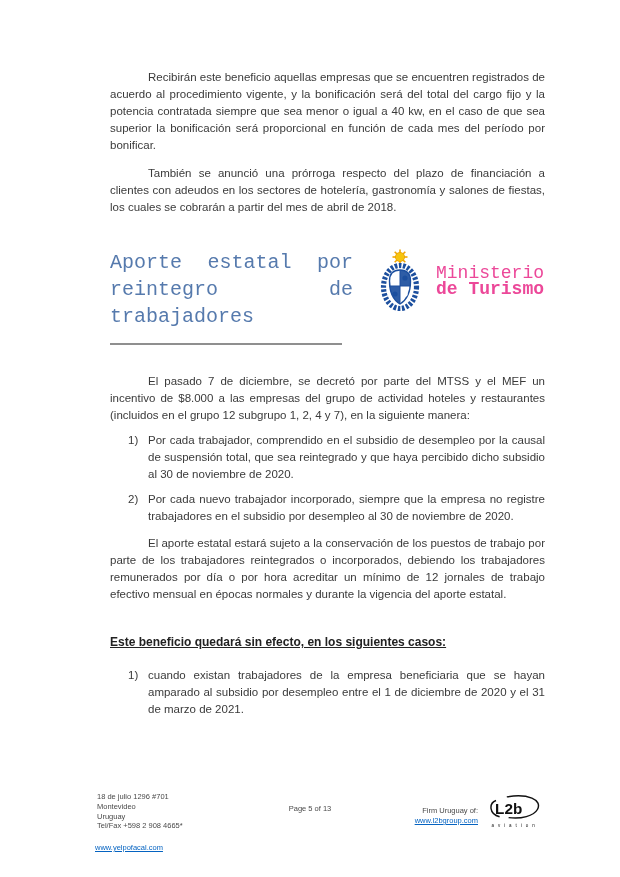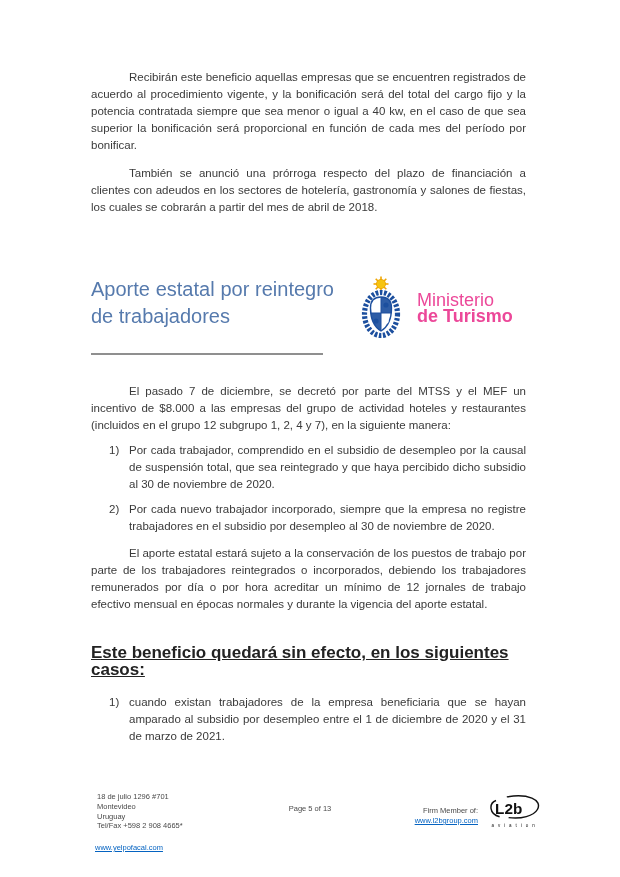--- a/index.html
+++ b/index.html
@@ -8,37 +8,38 @@
     position:relative;
     width:620px; height:877px;
     background:#ffffff;
     margin:0 auto;
     font-family:"Liberation Sans", sans-serif;
     color:#3a3a3a;
     overflow:hidden;
   }
   .content {
     position:absolute;
-    left:91px; top:0;
+    left:110px; top:0;
     width:435px;
   }
   p.body-par {
     font-size:11.5px;
     line-height:17px;
     text-align:justify;
     color:#3a3a3a;
   }
   .indent { text-indent:38px; }
   .para1 { margin-top:69px; }
   .para2 { margin-top:11px; }
 
   .title-row {
-    margin-top:60px;
+    margin-top:33px;
     display:flex;
     align-items:flex-start;
+    font-family:Liberation Mono, monospace;
   }
   .doc-title {
     width:243px;
     font-size:20px;
     line-height:27px;
     font-weight:400;
     color:#567aad;
     text-align:justify;
   }
   .logo-block {
@@ -72,21 +73,21 @@
     padding-left:18px;
     font-size:11.5px;
     line-height:17px;
   }
   .oli .num { flex:none; width:20px; }
   .oli .txt { flex:1; text-align:justify; }
   .list2 .oli { margin-top:16px; }
 
   .heading2 {
     margin-top:31px;
-    font-size:17px;
+    font-size:12px;
     line-height:17px;
     font-weight:bold;
     color:#222;
     text-decoration:underline;
     text-align:left;
   }
 
   
   .footer-left {
     position:absolute; left:97px; top:792px;
@@ -195,21 +196,21 @@
     <div>Tel/Fax +598 2 908 4665*</div>
   </div>
 
   <div class="footer-site">
     <a class="link">www.yelpofacal.com</a>
   </div>
 
   <div class="footer-page">Page 5 of 13</div>
 
   <div class="footer-right">
-    <div>Firm Member of:</div>
+    <div>Firm Uruguay of:</div>
     <a class="link">www.l2bgroup.com</a>
   </div>
 
   <svg class="l2b-logo" viewBox="0 0 60 44">
     <path d="M10 7 C2 10 2 22 14 25 M22 3 C45 -1 62 6 56 17 C52 24 38 28 24 26" fill="none" stroke="#111" stroke-width="1.6"></path>
     <text x="9" y="22" font-family="Liberation Sans, sans-serif" font-size="17" font-weight="bold" fill="#111">L2b</text>
     <text x="5" y="36" font-family="Liberation Sans, sans-serif" font-size="5" letter-spacing="1.5" fill="#111">a v i a t i o n</text>
   </svg>
 </div>
 

